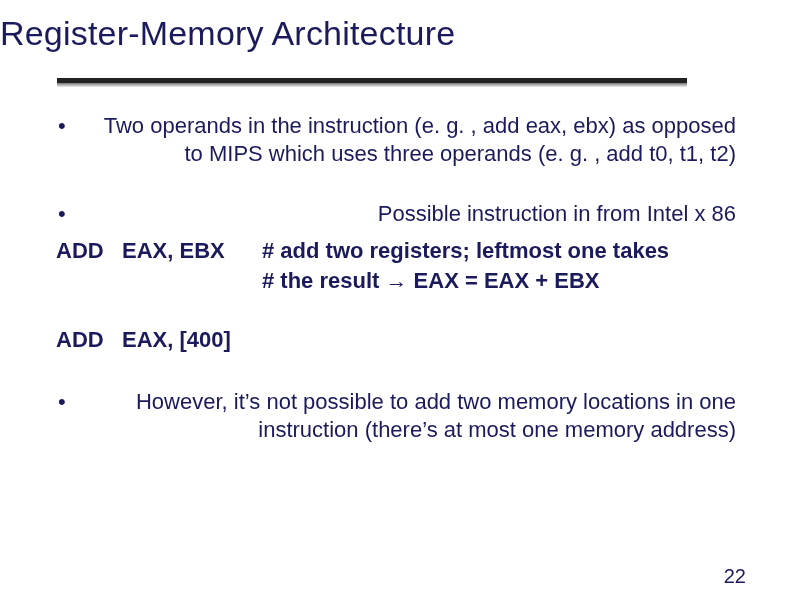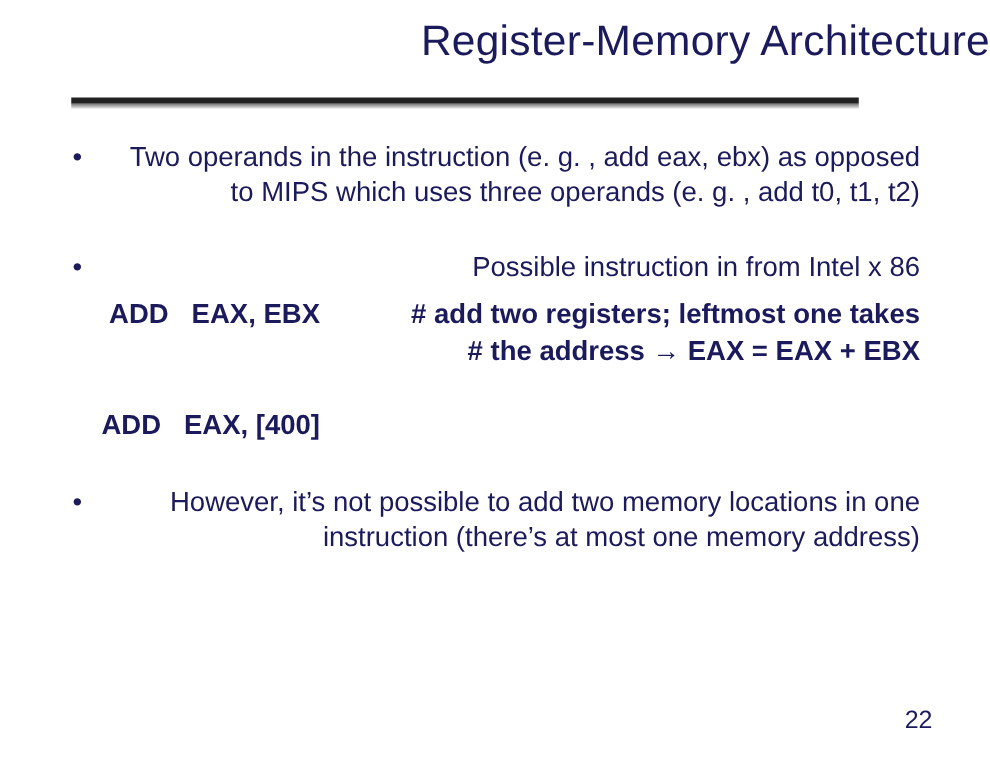--- a/index.html
+++ b/index.html
@@ -16,21 +16,21 @@
     position: relative;
     width: 792px;
     height: 612px;
     box-sizing: border-box;
   }
   .title {
     position: absolute;
     top: 14px;
     left: 0;
     width: 100%;
-    text-align: right;
+    text-align: left;
     font-size: 34px;
     font-weight: 400;
     letter-spacing: 0.2px;
   }
   .divider {
     position: absolute;
     top: 78px;
     left: 57px;
     width: 630px;
     height: 8px;
@@ -73,21 +73,20 @@
     margin-top: 32px;
   }
   .codegrid {
     display: grid;
     grid-template-columns: 200px auto;
     column-gap: 6px;
     font-weight: 700;
     color: #1a1a5c;
     font-size: 22px;
     line-height: 1.32;
-    text-align: right;
   }
   .codegrid .left {
     white-space: pre;
   }
   .codegrid .right {
     white-space: normal;
   }
   .gap {
     height: 30px;
   }
@@ -128,21 +127,21 @@
     <div class="block2">
       <div class="bullet">
         <div class="dot">•</div>
         <div class="txt">Possible instruction in from Intel x 86</div>
       </div>
 
       <div class="codegrid">
         <div class="left">ADD   EAX, EBX</div>
         <div class="right">
           <div># add two registers; leftmost one takes</div>
-          <div><span># the address </span><span class="arrow-icon">→</span><span> EAX = EAX + EBX</span></div>
+          <div><span># the result </span><span class="arrow-icon">→</span><span> EAX = EAX + EBX</span></div>
         </div>
       </div>
 
       <div class="gap"></div>
 
       <div class="codegrid">
         <div class="left">ADD   EAX, [400]</div>
         <div class="right">
         </div>
       </div>

